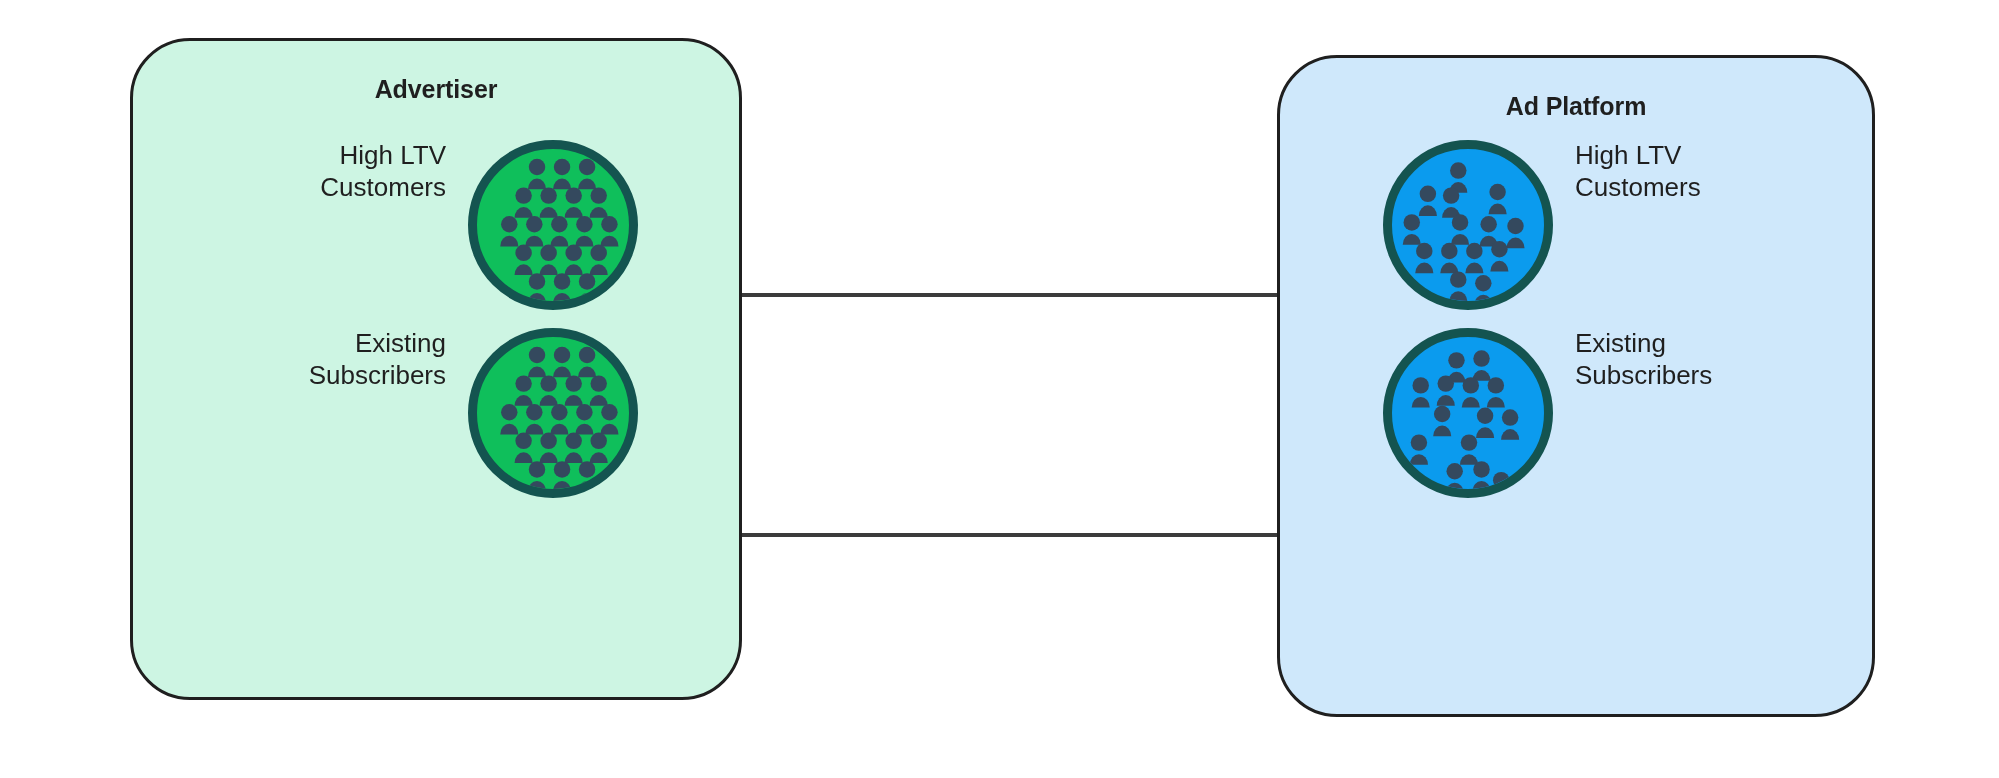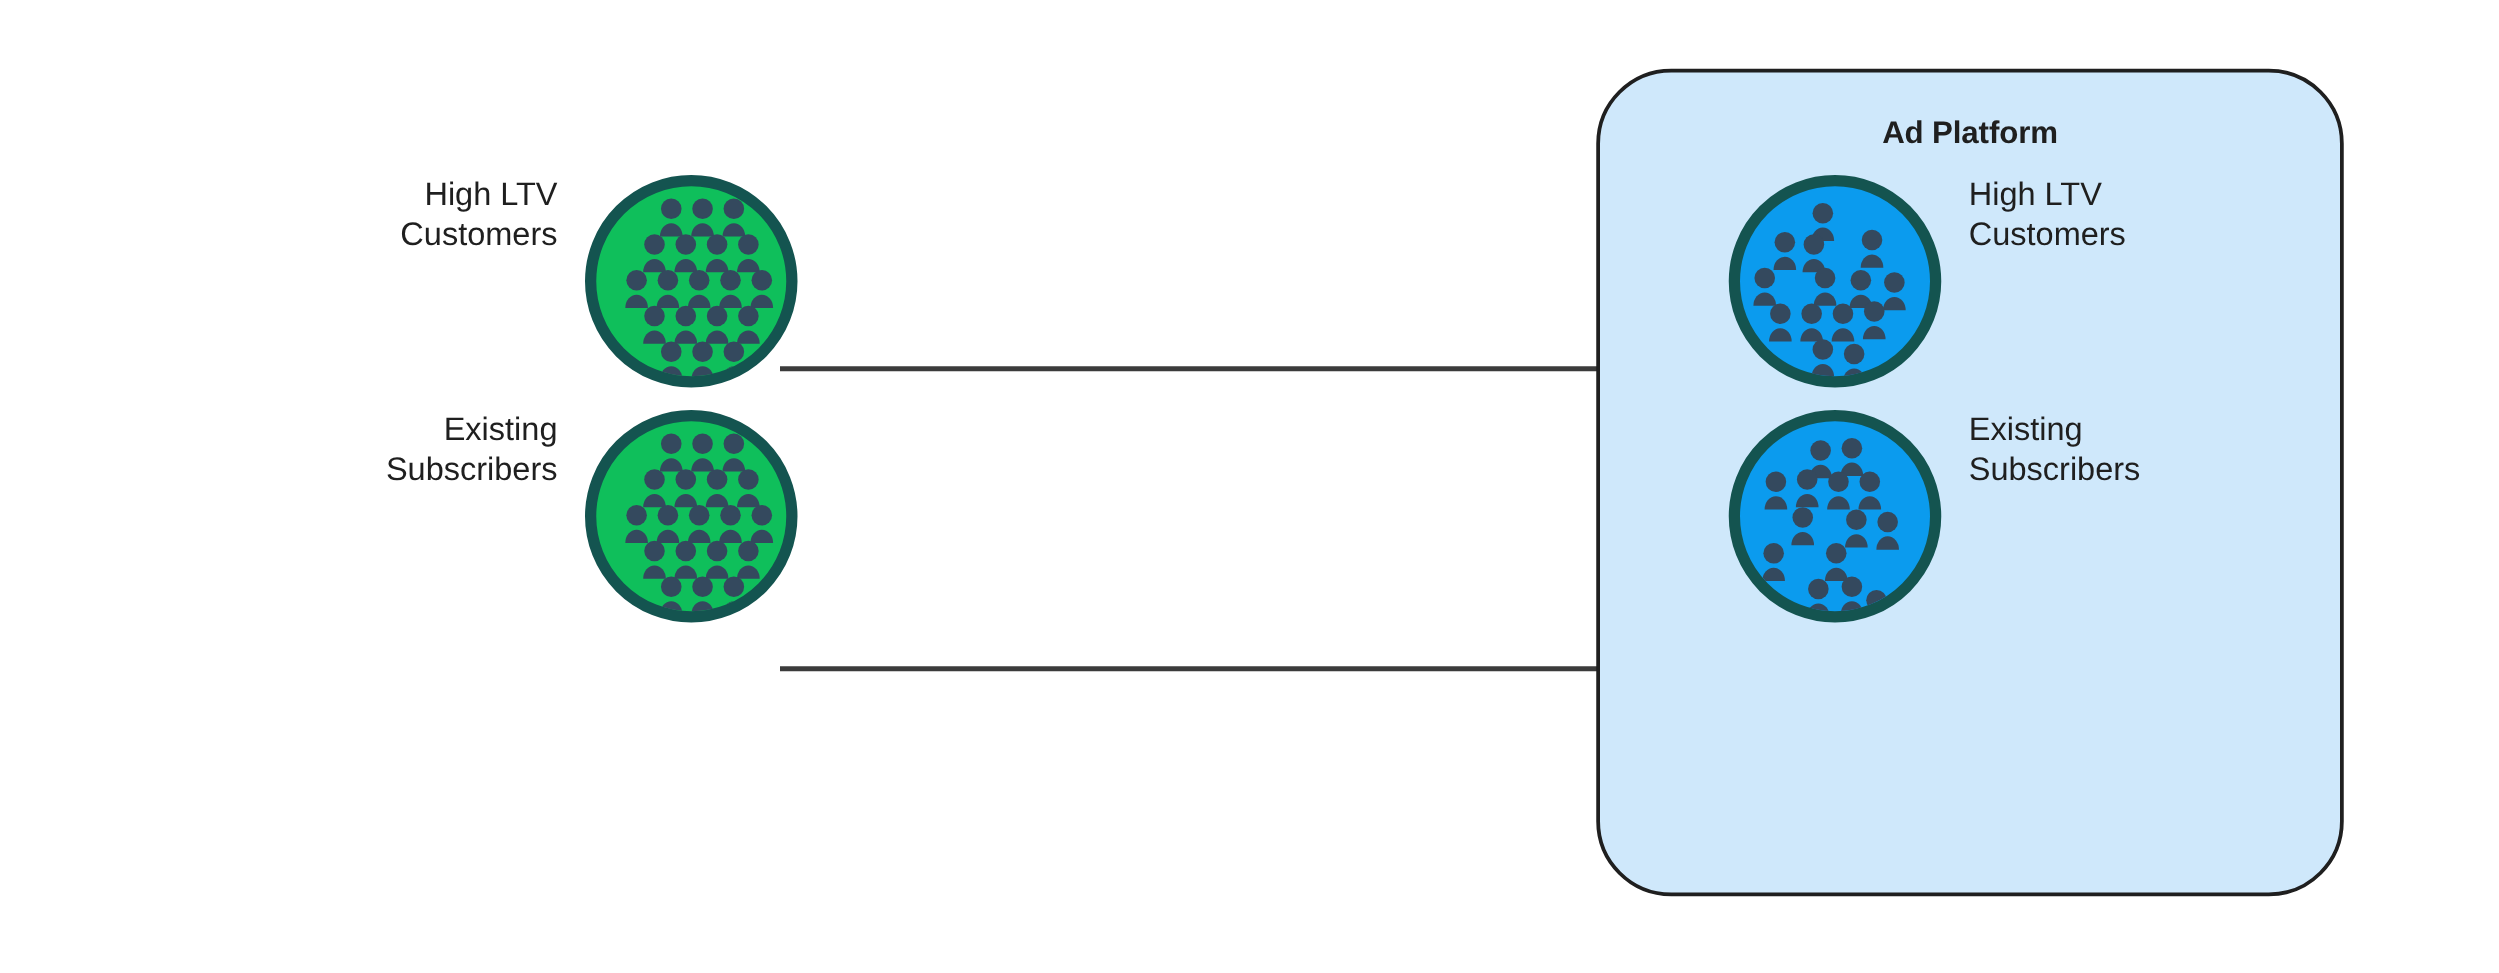--- a/index.html
+++ b/index.html
@@ -103,20 +103,23 @@
   <svg id="connectors" viewBox="0 0 1999 778">
     <defs>
       <marker id="arrowhead" markerWidth="9" markerHeight="9" refX="7.2" refY="4.5" orient="auto" markerUnits="strokeWidth">
         <path d="M0,0.3 L9,4.5 L0,8.7 z" fill="#3b3b3b"></path>
       </marker>
     </defs>
     <line x1="624" y1="295" x2="1368" y2="295" stroke="#3b3b3b" stroke-width="4" marker-end="url(#arrowhead)"></line>
     <line x1="624" y1="535" x2="1368" y2="535" stroke="#3b3b3b" stroke-width="4" marker-end="url(#arrowhead)"></line>
   </svg>
 
+  <div class="panel" id="panel-advertiser">
+    <div class="panel-title">Advertiser</div>
+  </div>
 
   <div class="panel" id="panel-adplatform">
     <div class="panel-title">Ad Platform</div>
   </div>
 
   <div class="group left-order" id="group-adv-high">
     <div class="group-label">High LTV
 Customers</div>
     <div class="crowd-circle green">
       <svg viewBox="0 0 170 170" preserveAspectRatio="xMidYMid slice" aria-hidden="true">

